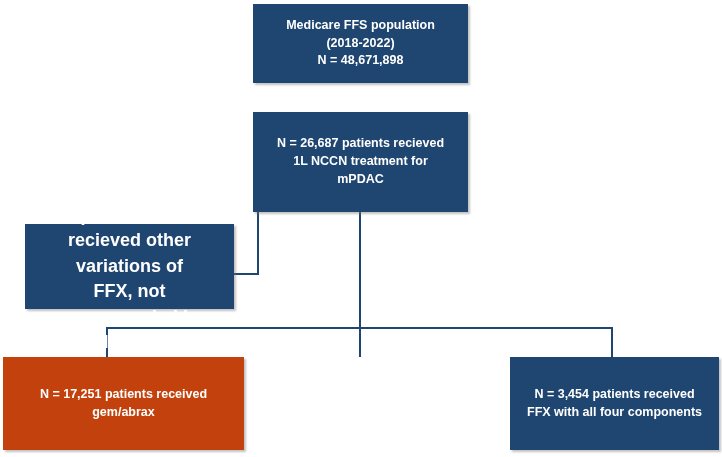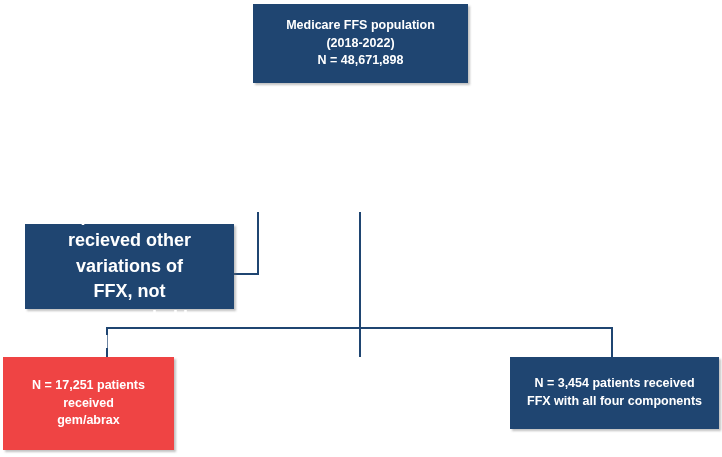--- a/index.html
+++ b/index.html
@@ -51,26 +51,29 @@
   <div class="conn vline" id="conn-c3" style="left: 359px; top: 212px; height: 145px; background: rgb(31, 69, 113);"></div>
   <div class="conn hline" id="conn-c4" style="left: 106px; top: 327px; width: 507px; background: rgb(31, 69, 113);"></div>
   <div class="conn vline" id="conn-c5" style="left: 106px; top: 327px; height: 30px; background: rgb(31, 69, 113);"></div>
   <div class="conn vline" id="conn-c6" style="left: 359px; top: 327px; height: 30px; background: rgb(31, 69, 113);"></div>
   <div class="conn vline" id="conn-c7" style="left: 611px; top: 327px; height: 30px; background: rgb(31, 69, 113);"></div>
 
   <div class="node" id="node-source-population" style="left: 253px; top: 4px; width: 215px; height: 79px; background: rgb(31, 69, 113); color: rgb(255, 255, 255);">Medicare FFS population
 (2018-2022)
 N = 48,671,898</div>
 
+  <div class="node" id="node-treated-cohort" style="left: 253px; top: 112px; width: 215px; height: 100px; background: rgb(31, 69, 113); color: rgb(255, 255, 255);">N = 26,687 patients recieved
+1L NCCN treatment for
+mPDAC</div>
 
   <div class="node node-excluded" id="node-excluded" style="left: 25px; top: 224px; width: 209px; height: 85px; background: rgb(31, 69, 113); color: rgb(255, 255, 255);">Excluded: N = 987 patients for
 recieved other variations of
 FFX, not recommended by
 NCCN guidelines</div>
 
-  <div class="node" id="node-arm-gem-abrax" style="left: 3px; top: 357px; width: 171px; height: 93px; background: #ef4444; color: rgb(255, 255, 255);">N = 17,251 patients received
+  <div class="node" id="node-arm-gem-abrax" style="left: 3px; top: 357px; width: 241px; height: 93px; background: #c2410c; color: rgb(255, 255, 255);">N = 17,251 patients received
 gem/abrax</div>
 
 
-  <div class="node" id="node-arm-ffx-all-four" style="left: 510px; top: 357px; width: 209px; height: 72px; background: rgb(31, 69, 113); color: rgb(255, 255, 255);">N = 3,454 patients received
+  <div class="node" id="node-arm-ffx-all-four" style="left: 510px; top: 357px; width: 209px; height: 93px; background: rgb(31, 69, 113); color: rgb(255, 255, 255);">N = 3,454 patients received
 FFX with all four components</div>
 
 </div>
 
 </body></html>

